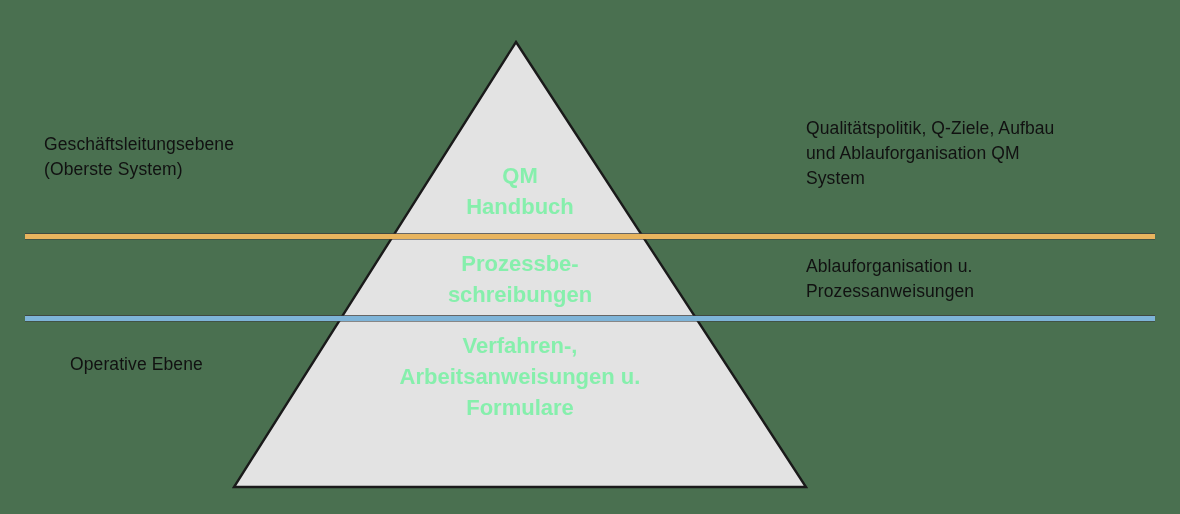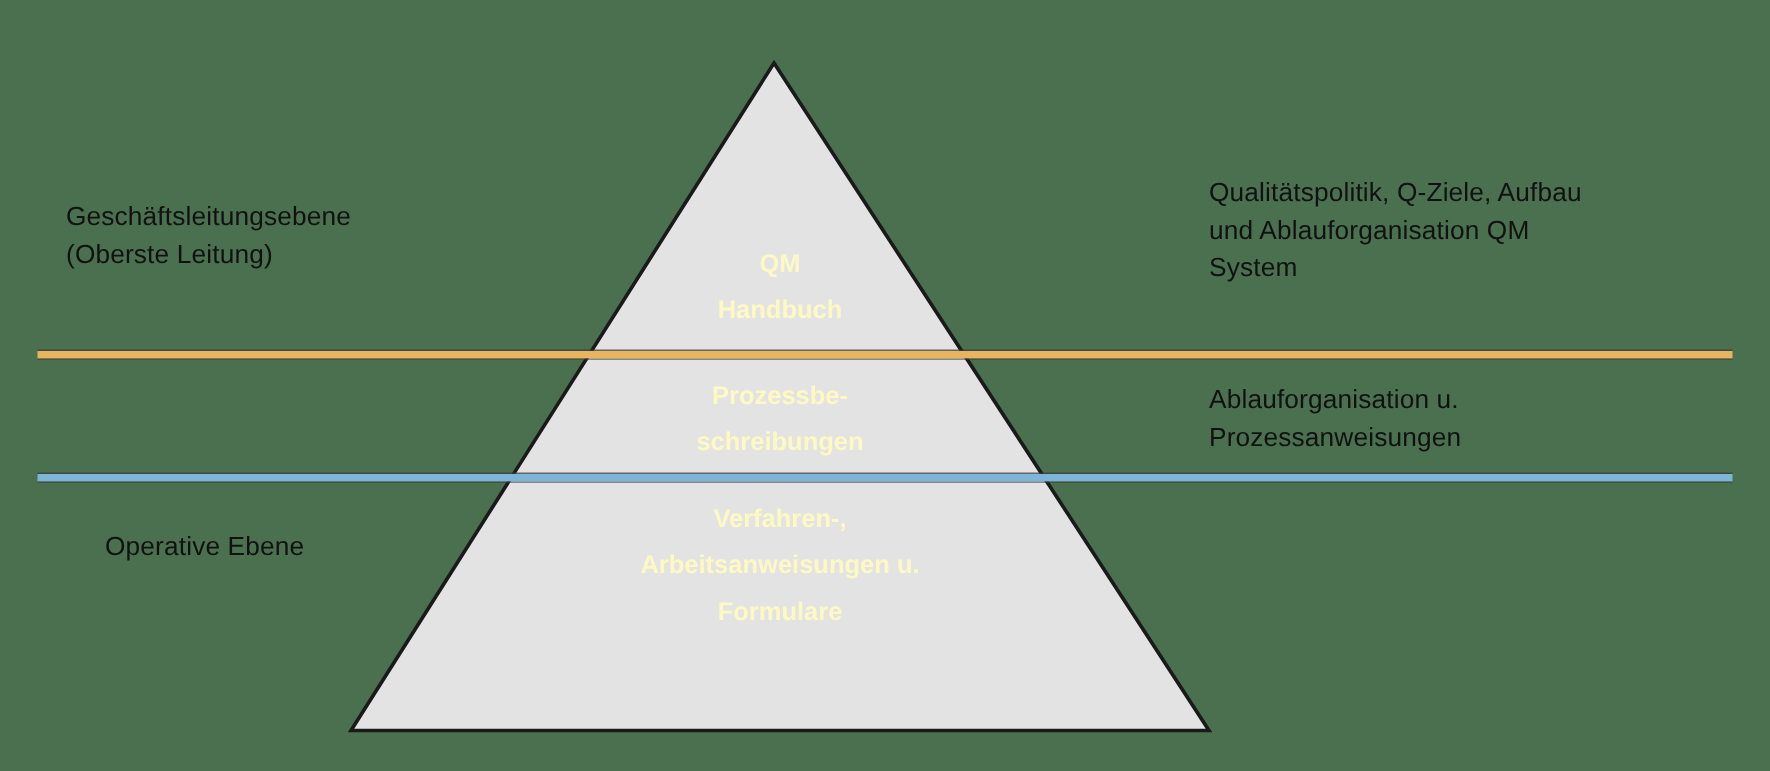--- a/index.html
+++ b/index.html
@@ -77,23 +77,23 @@
   #label-left-top    { top: 132px; }
   #label-left-mid    { top: 262px; }
   #label-left-bottom { top: 352px; margin-left: 26px; }
 
   #label-right-top    { top: 116px; }
   #label-right-mid    { top: 254px; }
   #label-right-bottom { top: 373px; }
 
   .tier-text {
     position: absolute;
-    color: #fef9c3;
+    color: #86efac;
     font-weight: bold;
-    font-size: 17px;
+    font-size: 22px;
     line-height: 31px;
     text-align: center;
     white-space: pre-line;
     left: 234px;
     width: 572px;
   }
   #tier-text-1 { top: 160px; }
   #tier-text-2 { top: 248px; }
   #tier-text-3 { top: 330px; text-align: center; }
 </style>
@@ -112,21 +112,21 @@
     <div class="rule-edge-bottom"></div>
   </div>
 
   <div class="divider" id="divider-bottom">
     <div class="rule-edge-top"></div>
     <div class="rule-core" style="background:#7eb4d8"></div>
     <div class="rule-edge-bottom"></div>
   </div>
 
   <div class="side-label left" id="label-left-top">Geschäftsleitungsebene
-(Oberste Leitung)</div>
+(Oberste System)</div>
   <div class="side-label left" id="label-left-bottom">Operative Ebene</div>
 
   <div class="side-label right" id="label-right-mid">Ablauforganisation u.
 Prozessanweisungen</div>
   <div class="side-label right" id="label-right-top">Qualitätspolitik, Q-Ziele, Aufbau
 und Ablauforganisation QM
 System</div>
 
   <div class="tier-text" id="tier-text-1">QM
 Handbuch</div>

